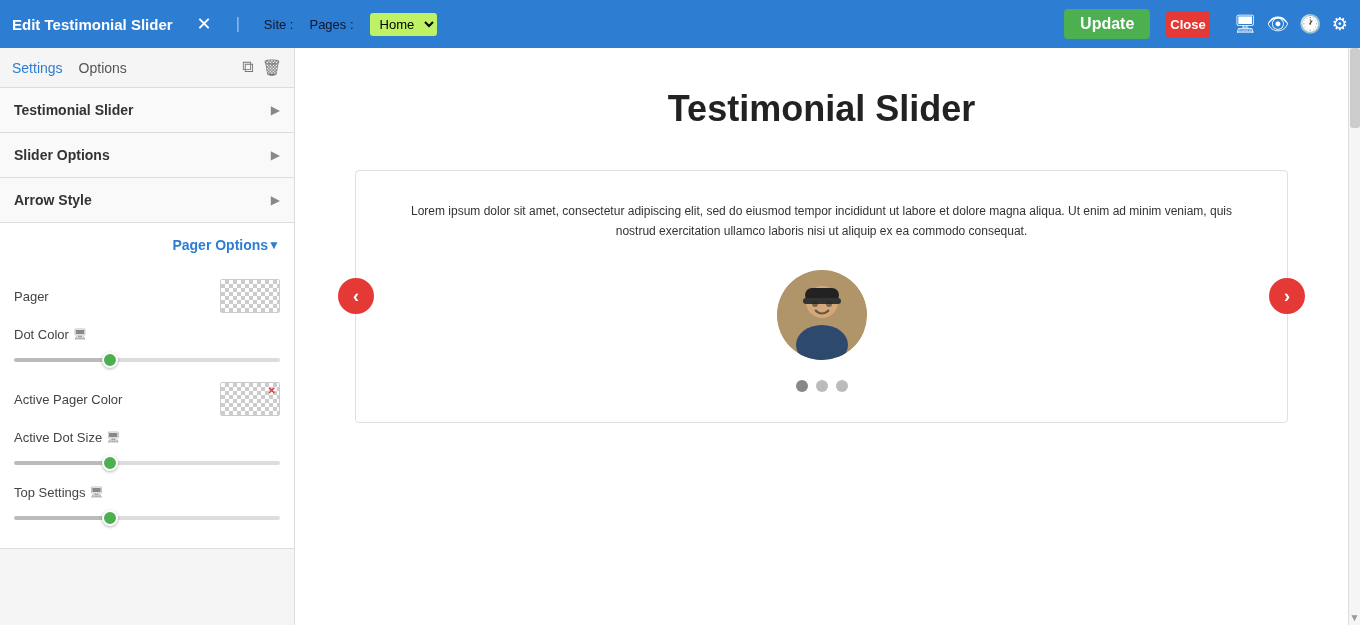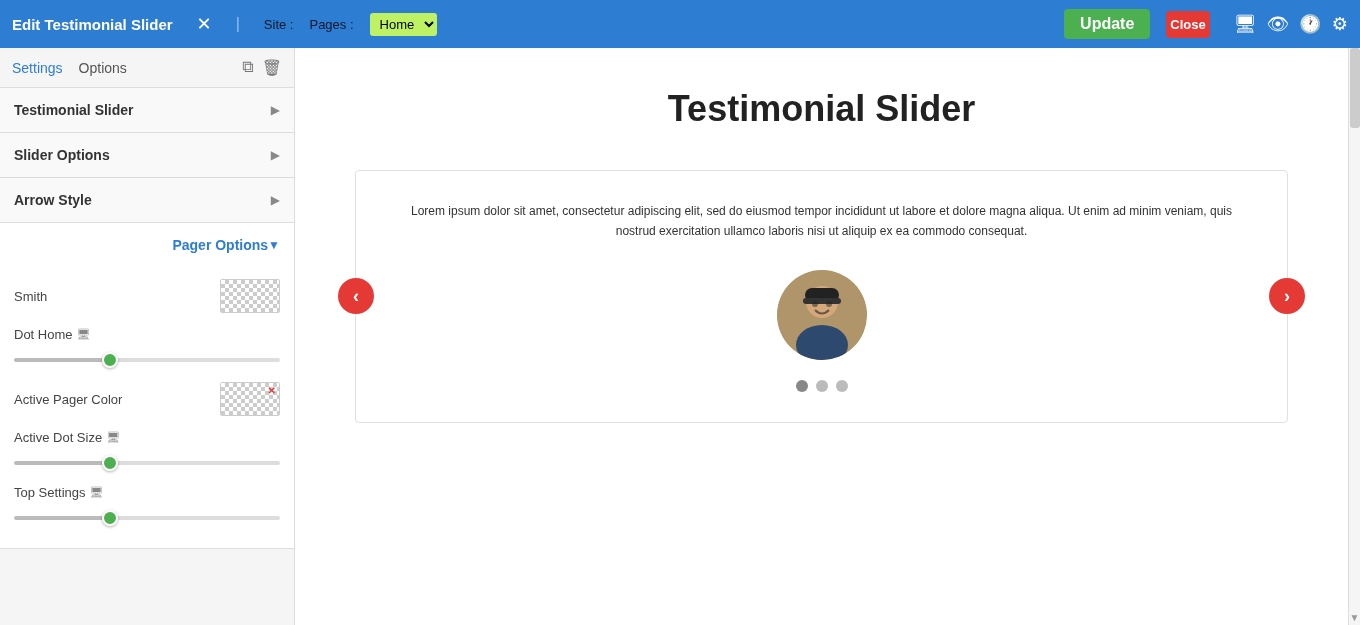--- a/index.html
+++ b/index.html
@@ -451,30 +451,30 @@
       </div>
 
       <div class="accordion-item accordion-active">
         <div class="accordion-header">
           <span class="accordion-title">Pager Options</span>
           <span class="accordion-arrow">▼</span>
         </div>
         <div class="accordion-body">
 
           <div class="field-row">
-            <span class="field-label">Smith</span>
+            <span class="field-label">Pager</span>
             <div class="color-swatch">
               <div class="checkerboard"></div>
             </div>
           </div>
 
           <div class="slider-row">
             <div class="slider-label-row">
               <span class="field-label field-label-with-icon">
-                <span>Dot Home</span>
+                <span>Dot Color</span>
                 <span class="monitor-icon">🖥</span>
               </span>
             </div>
             <input type="range" class="range-input" min="0" max="100" value="35" style="">
           </div>
 
           <div class="field-row">
             <span class="field-label">Active Pager Color</span>
             <div class="color-swatch">
               <div class="checkerboard"></div>

